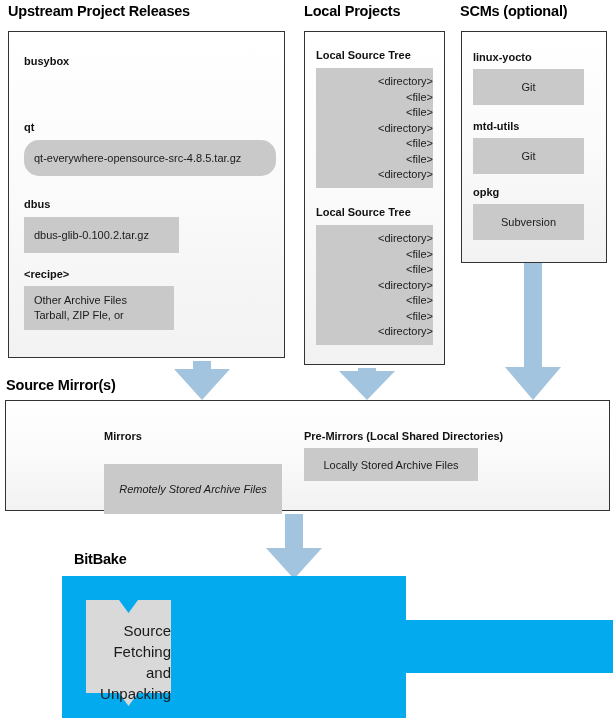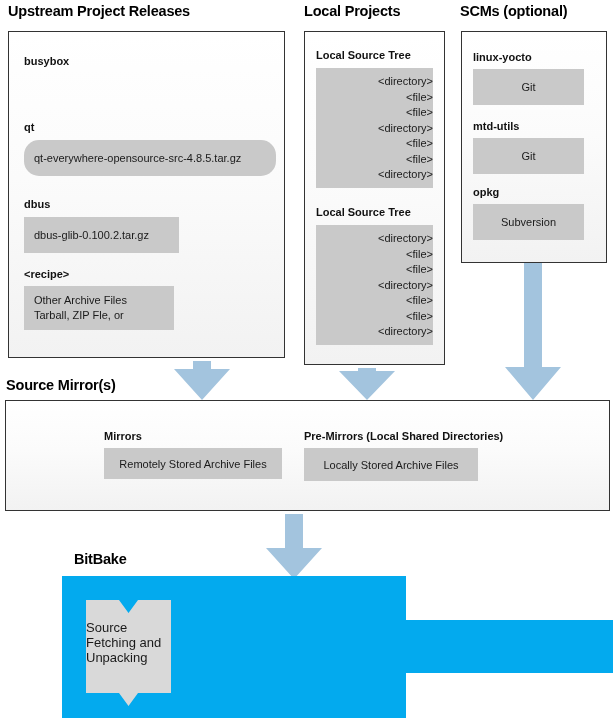--- a/index.html
+++ b/index.html
@@ -87,23 +87,23 @@
   }
   .bitbake-shape svg { display: block; }
 
   
   .chevron-box {
     position: absolute;
   }
   .chevron-box svg { display: block; }
   .chevron-label {
     position: absolute;
-    text-align: left;
-    font-size: 13px;
-    line-height: 15px;
+    text-align: right;
+    font-size: 15px;
+    line-height: 21px;
     color: #1a1a1a;
     white-space: pre-line;
   }
 </style>
 </head>
 <body>
 
 <div id="canvas">
 
   <div class="section-title" style="left:8px; top:3px;">Upstream Project Releases</div>
@@ -183,21 +183,21 @@
       <polygon points="19,0 37,0 37,3 56,3 28,32 0,3 19,3" fill="#a3c4de"></polygon>
     </svg>
   </div>
 
   <div class="section-title" style="left:6px; top:377px;">Source Mirror(s)</div>
 
   <div class="panel" style="left:5px; top:400px; width:605px; height:111px;">
   </div>
 
   <div class="item-label" style="left:104px; top:430px;">Mirrors</div>
-  <div class="chip center" style="left:104px; top:448px; width:178px; height:31px;">Remotely Stored Archive Files</div>
+  <div class="chip center" style="left:104px; top:464px; width:178px; height:50px;font-style:italic;">Remotely Stored Archive Files</div>
 
   <div class="item-label" style="left:304px; top:430px;">Pre-Mirrors (Local Shared Directories)</div>
   <div class="chip center" style="left:304px; top:448px; width:174px; height:33px;">Locally Stored Archive Files</div>
 
   <div class="arrow" style="left:266px; top:514px;">
     <svg width="56" height="65" viewBox="0 0 56 65">
       <polygon points="19,0 37,0 37,34 56,34 28,65 0,34 19,34" fill="#a3c4de"></polygon>
     </svg>
   </div>
 

